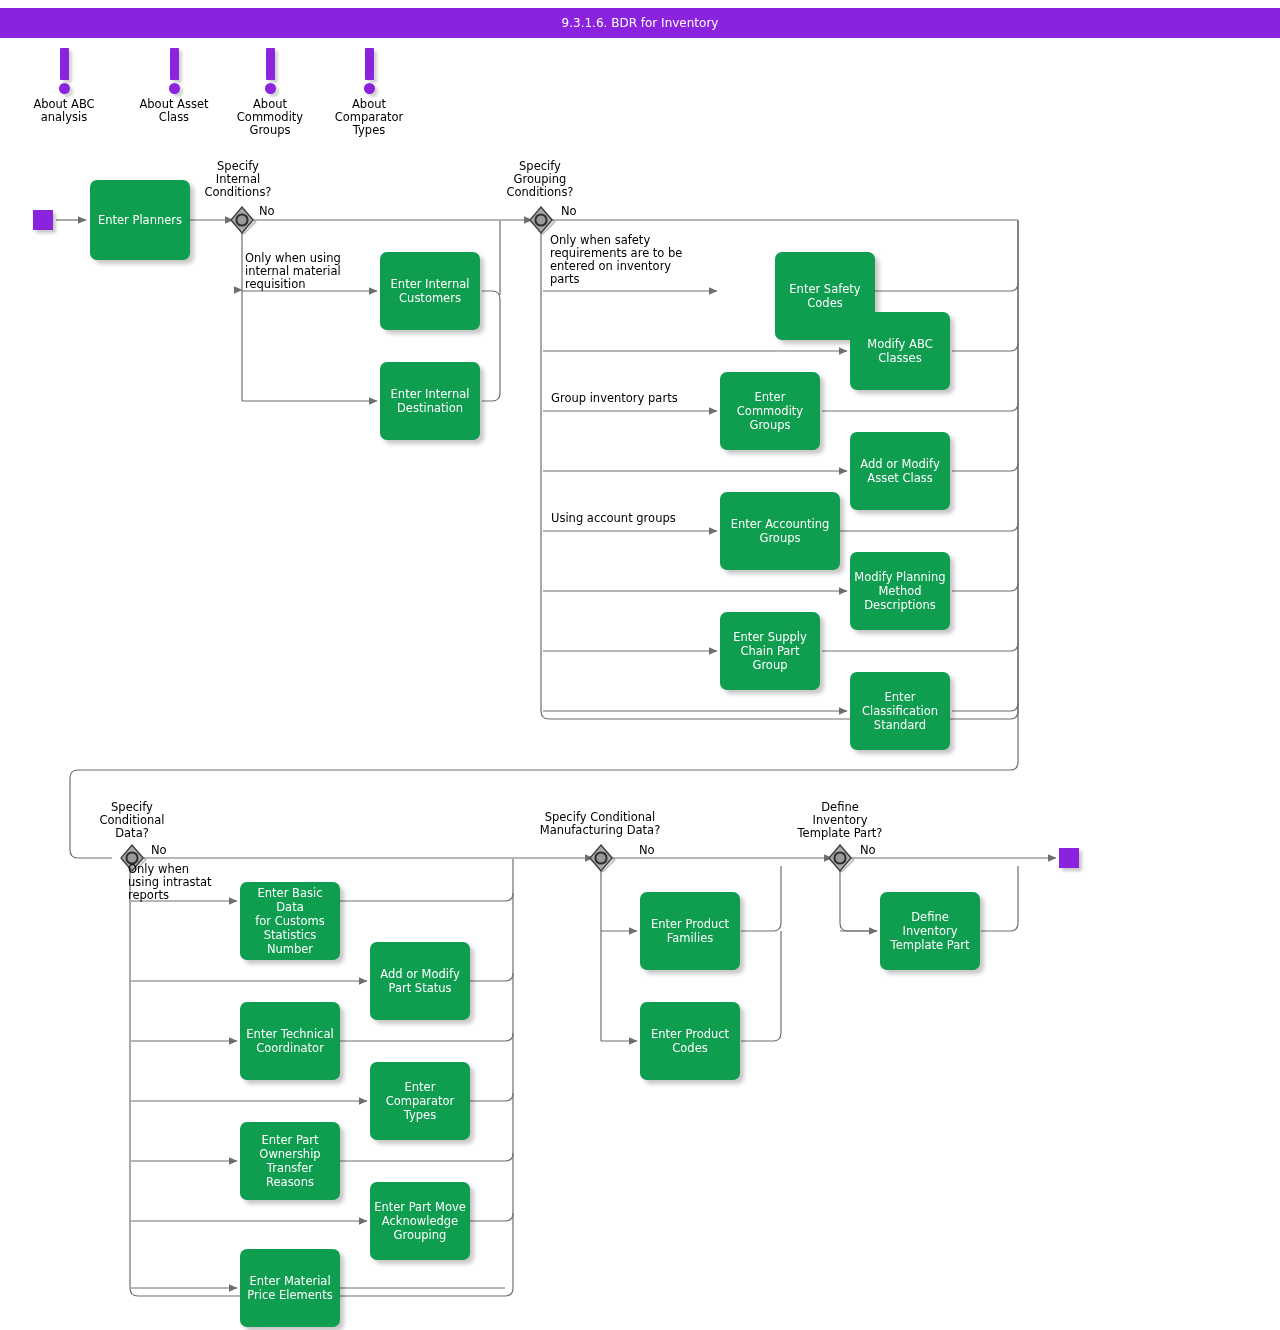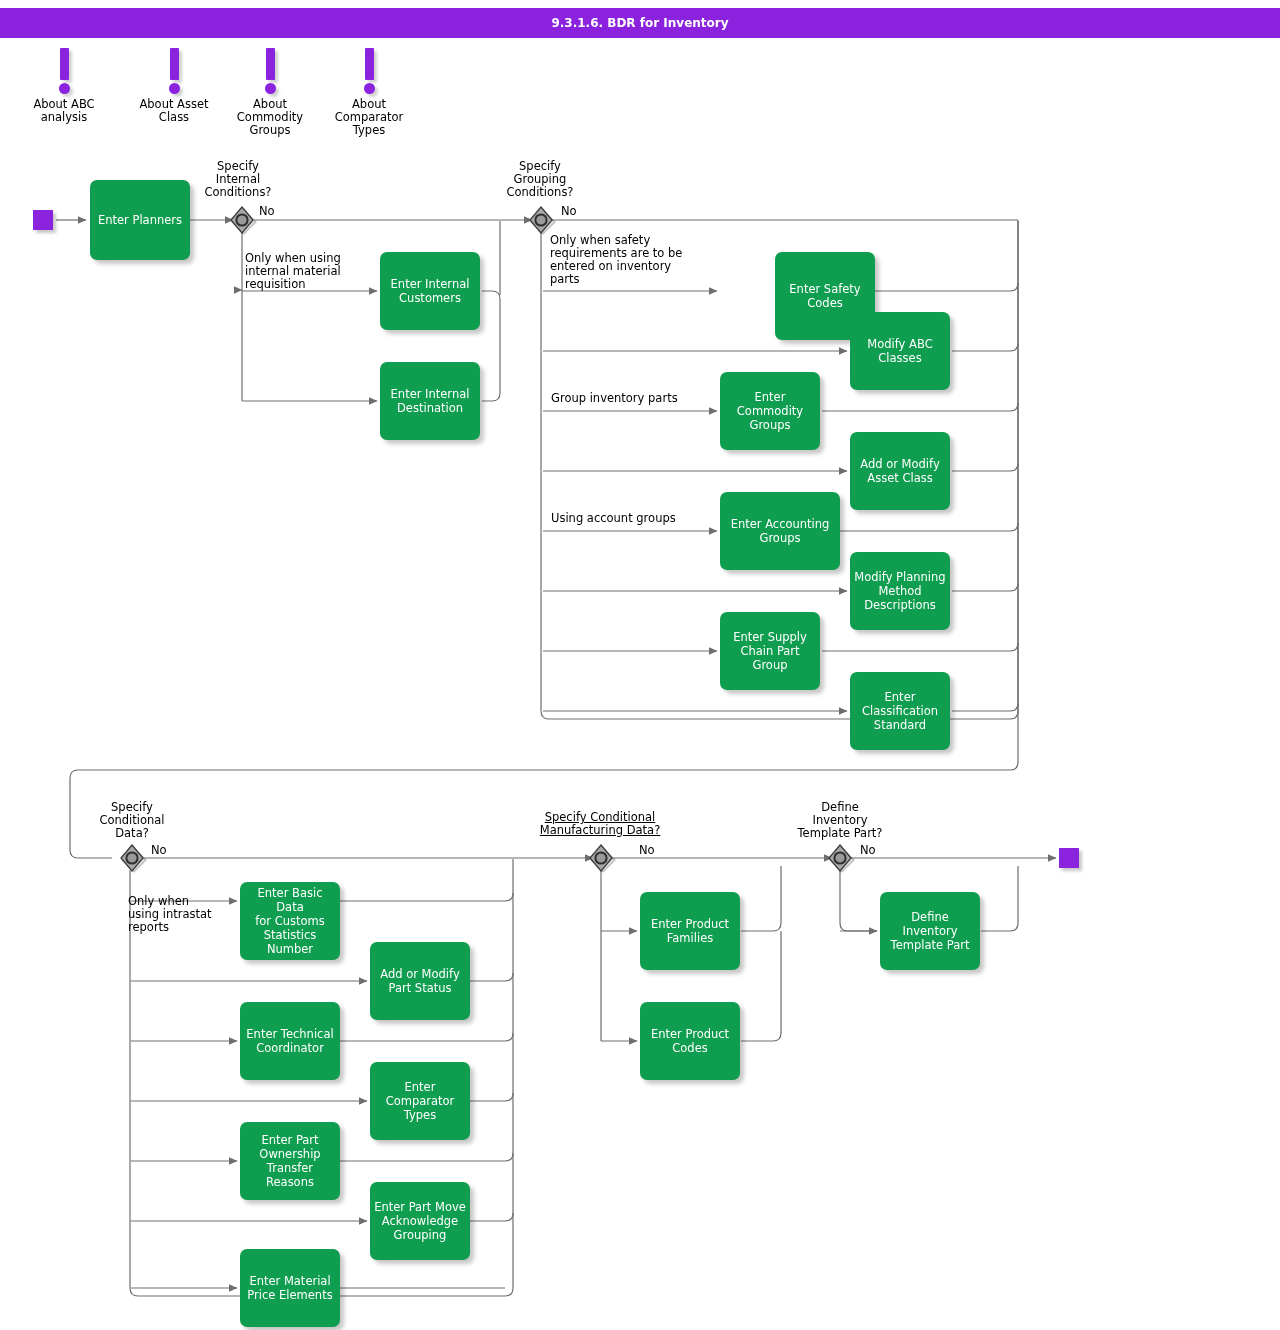--- a/index.html
+++ b/index.html
@@ -1,21 +1,21 @@
 <!DOCTYPE html>
 <html><head>
 <meta charset="utf-8">
 <style>
   html,body{margin:0;padding:0;background:#ffffff;}
   body{font-family:"DejaVu Sans","Liberation Sans",sans-serif;}
   #page{position:relative;width:1280px;height:1330px;overflow:hidden;background:#fff;}
 
   .titlebar{position:absolute;left:0;top:8px;width:1280px;height:30px;background:#8a22de;}
   .titlebar .t{position:absolute;left:0;top:0;width:1280px;line-height:30px;text-align:center;
-    color:#ffffff;font-size:12px;font-weight:bold;font-family:"DejaVu Sans","Liberation Sans",sans-serif;}
+    color:#ffffff;font-size:12px;font-weight:normal;font-family:"DejaVu Sans","Liberation Sans",sans-serif;}
 
   svg.layer{position:absolute;left:0;top:0;width:1280px;height:1330px;}
 
   .node{position:absolute;background:#0f9d4f;border-radius:7px;
     box-shadow:4px 4px 4px rgba(0,0,0,0.22);
     display:flex;align-items:center;justify-content:center;text-align:center;
     color:#ffffff;font-size:11.5px;line-height:14px;padding:2px 4px;box-sizing:border-box;}
 
   .termimg{position:absolute;background:#8a22de;width:20px;height:20px;
     box-shadow:3px 3px 3px rgba(0,0,0,0.22);}
@@ -201,21 +201,21 @@
   <div class="gw-title" style="left:82px;top:801px;width:100px;white-space:pre-line;">Specify
 Conditional
 Data?</div>
   <svg class="gw" style="left:117px;top:843px;" viewBox="0 0 30 30">
     <polygon points="15,3 27,15 15,27 3,15" fill="#9c9c9c" stroke="#3a3a3a" stroke-width="1.2" transform="translate(2,2)" opacity=".35"></polygon>
     <polygon points="15,2 26,15 15,28 4,15" fill="#a8a8a8" stroke="#3b3b3b" stroke-width="1.3"></polygon>
     <circle cx="15" cy="15" r="5.6" fill="#9a9a9a" stroke="#2e2e2e" stroke-width="2"></circle>
   </svg>
   <div class="noLbl" style="left:151px;top:844px;">No</div>
 
-  <div class="gw-title" style="left:515px;top:811px;width:170px;white-space:pre-line;text-decoration:underline;">Specify Conditional
+  <div class="gw-title" style="left:515px;top:811px;width:170px;white-space:pre-line;">Specify Conditional
 Manufacturing Data?</div>
   <svg class="gw" style="left:586px;top:843px;" viewBox="0 0 30 30">
     <polygon points="15,3 27,15 15,27 3,15" fill="#9c9c9c" stroke="#3a3a3a" stroke-width="1.2" transform="translate(2,2)" opacity=".35"></polygon>
     <polygon points="15,2 26,15 15,28 4,15" fill="#a8a8a8" stroke="#3b3b3b" stroke-width="1.3"></polygon>
     <circle cx="15" cy="15" r="5.6" fill="#9a9a9a" stroke="#2e2e2e" stroke-width="2"></circle>
   </svg>
   <div class="noLbl" style="left:639px;top:844px;">No</div>
 
   <div class="gw-title" style="left:780px;top:801px;width:120px;white-space:pre-line;">Define
 Inventory
@@ -229,21 +229,21 @@
 
   <div class="lbl" style="left:245px;top:252px;width:124px;white-space:pre-line;">Only when using
 internal material
 requisition</div>
   <div class="lbl" style="left:550px;top:234px;width:180px;white-space:pre-line;">Only when safety
 requirements are to be
 entered on inventory
 parts</div>
   <div class="lbl" style="left:551px;top:392px;width:180px;white-space:pre-line;">Group inventory parts</div>
   <div class="lbl" style="left:551px;top:512px;width:180px;white-space:pre-line;">Using account groups</div>
-  <div class="lbl" style="left:128px;top:895px;width:110px;white-space:pre-line;">Only when
+  <div class="lbl" style="left:128px;top:863px;width:110px;white-space:pre-line;">Only when
 using intrastat
 reports</div>
 
   <div class="node" style="left:90px;top:180px;width:100px;height:80px;">
       <span style="white-space:pre-line;">Enter Planners</span>
     </div>
 
   <div class="node" style="left:380px;top:252px;width:100px;height:78px;">
       <span style="white-space:pre-line;">Enter Internal
 Customers</span>

